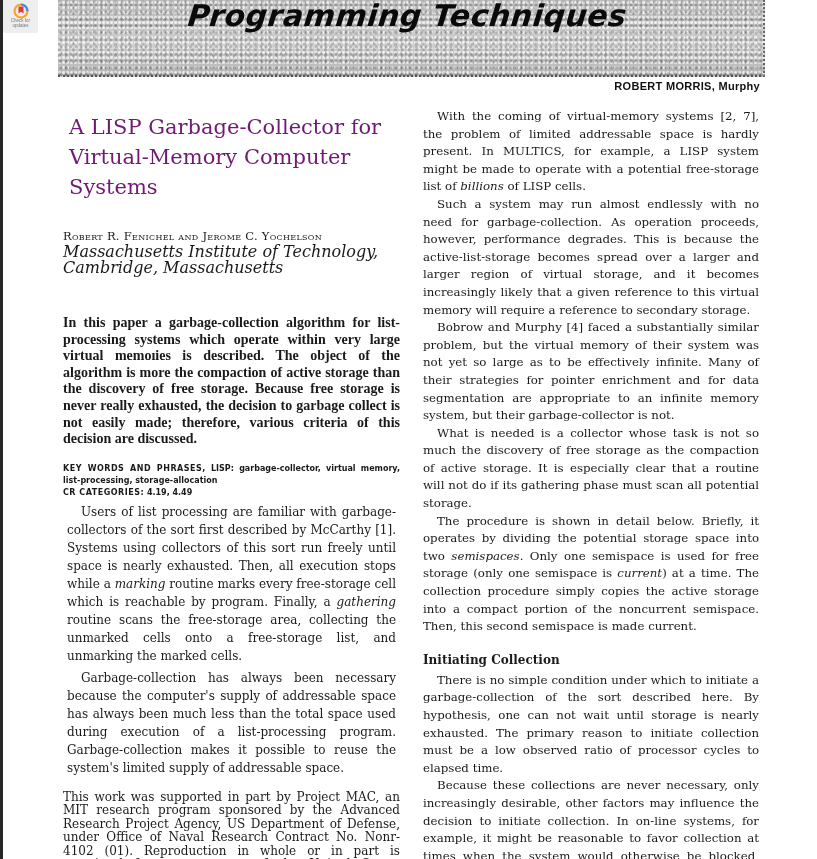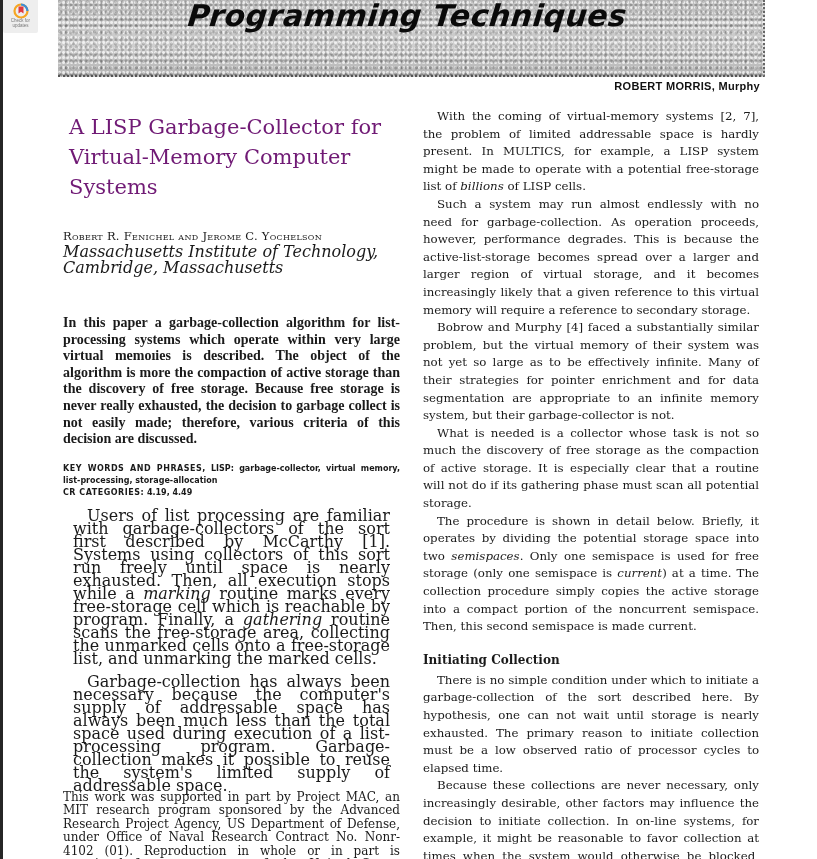--- a/index.html
+++ b/index.html
@@ -19,21 +19,21 @@
   .editor { position:absolute; right:57px; top:80px; font-family:"Liberation Sans", sans-serif; font-weight:bold; font-size:11px; letter-spacing:0.3px; color:#111; }
   .col-left { position:absolute; left:63px; top:106px; width:337px; }
   .col-right { position:absolute; left:423px; top:108px; width:336px; }
   .title { font-size:21px; line-height:30px; font-weight:normal; margin:6px; color:#701a75; }
   .authors { margin-top:26px; font-size:11.5px; line-height:16px; font-variant:small-caps; letter-spacing:0.3px; }
   .affil { font-style:italic; font-size:16px; line-height:16px; }
   .abstract { margin-top:39px; font-family:Liberation Serif, serif; font-size:14px; line-height:16.6px; text-align:justify; font-weight:600; }
   .keywords { margin-top:15px; font-family:"DejaVu Sans", sans-serif; font-size:8px; line-height:12px; text-align:justify; font-weight:600; }
   .keywords .k { letter-spacing:0.5px; }
   .section { font-weight:bold; font-size:12px; margin-top:79px; margin-bottom:4px; }
-  .para { font-size:16px; line-height:13px; text-align:justify; text-indent:14px; margin:10px; }
+  .para { font-size:12px; line-height:18px; text-align:justify; text-indent:14px; margin:4px; }
   .footnote { position:absolute; left:63px; top:791px; width:337px; font-size:12px; line-height:13.4px; text-align:justify; }
   .r-para { font-size:11.8px; line-height:17.6px; text-align:justify; text-indent:14px; margin:0; }
   .r-section { font-weight:bold; font-size:12px; margin-top:17px; margin-bottom:5px; }
   em { font-style:italic; }
 </style>
 </head>
 <body>
 
 <div class="left-bar"></div>
 

